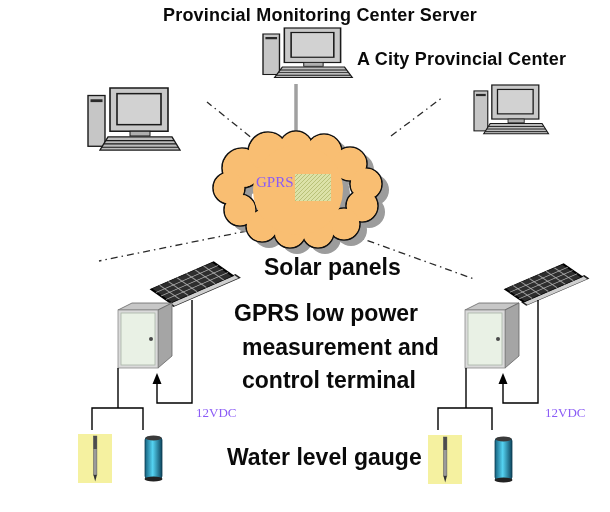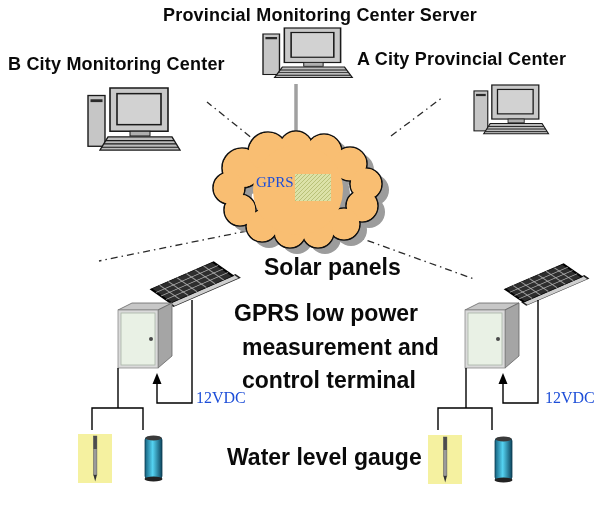--- a/index.html
+++ b/index.html
@@ -4,31 +4,31 @@
 <style>
   html,body{margin:0;padding:0;background:#fff;}
   .canvas{
     position:relative;width:610px;height:512px;background:#ffffff;
     font-family:"Liberation Sans",sans-serif;overflow:hidden;
   }
   .canvas svg{position:absolute;left:0;top:0;}
   .lbl{position:absolute;color:#0a0a0a;font-weight:bold;line-height:1;white-space:nowrap;}
   .lbl.big{font-size:18px;letter-spacing:0.2px;}
   .lbl.mid{font-size:23px;}
-  .lbl.serif{font-family:"Liberation Serif","DejaVu Serif",serif;font-weight:normal;color:#1d4ed8;}
+  .lbl.serif{font-family:"Liberation Serif","DejaVu Serif",serif;font-weight:normal;color:#8b5cf6;}
   .title{top:6px;left:163px;}
   .b-city{top:55px;left:8px;}
   .a-city{top:50px;left:357px;}
   .solar{top:256px;left:264px;}
   .term1{top:302px;left:234px;}
   .term2{top:336px;left:242px;}
   .term3{top:369px;left:242px;}
   .water{top:446px;left:227px;}
   .gprs{top:175px;left:256px;font-size:15px;}
-  .dc{font-size:16px;top:390px;}
+  .dc{font-size:13px;top:406px;}
   .dc-left{left:196px;}
   .dc-right{left:545px;}
 </style>
 </head>
 <body>
 
 <div class="canvas">
 
   <svg width="610" height="512" viewBox="0 0 610 512">
     <defs>
@@ -160,21 +160,20 @@
       <line x1="466" y1="368" x2="466" y2="408"></line>
       <polyline points="438,430 438,408 492,408 492,430"></polyline>
     </g>
     <polygon points="498.5,384 507.5,384 503,373" fill="#000"></polygon>
 
     <use href="#gauge" transform="translate(78,434)"></use>
     <use href="#gauge" transform="translate(428,435)"></use>
   </svg>
 
   <div class="lbl big title">Provincial Monitoring Center Server</div>
-  <div class="lbl big b-city">B City Monitoring Center</div>
   <div class="lbl big a-city">A City Provincial Center</div>
   <div class="lbl serif gprs">GPRS</div>
   <div class="lbl mid solar">Solar panels</div>
   <div class="lbl mid term1">GPRS low power</div>
   <div class="lbl mid term2">measurement and</div>
   <div class="lbl mid term3">control terminal</div>
   <div class="lbl mid water">Water level gauge</div>
   <div class="lbl serif dc dc-left">12VDC</div>
   <div class="lbl serif dc dc-right">12VDC</div>
 </div>

